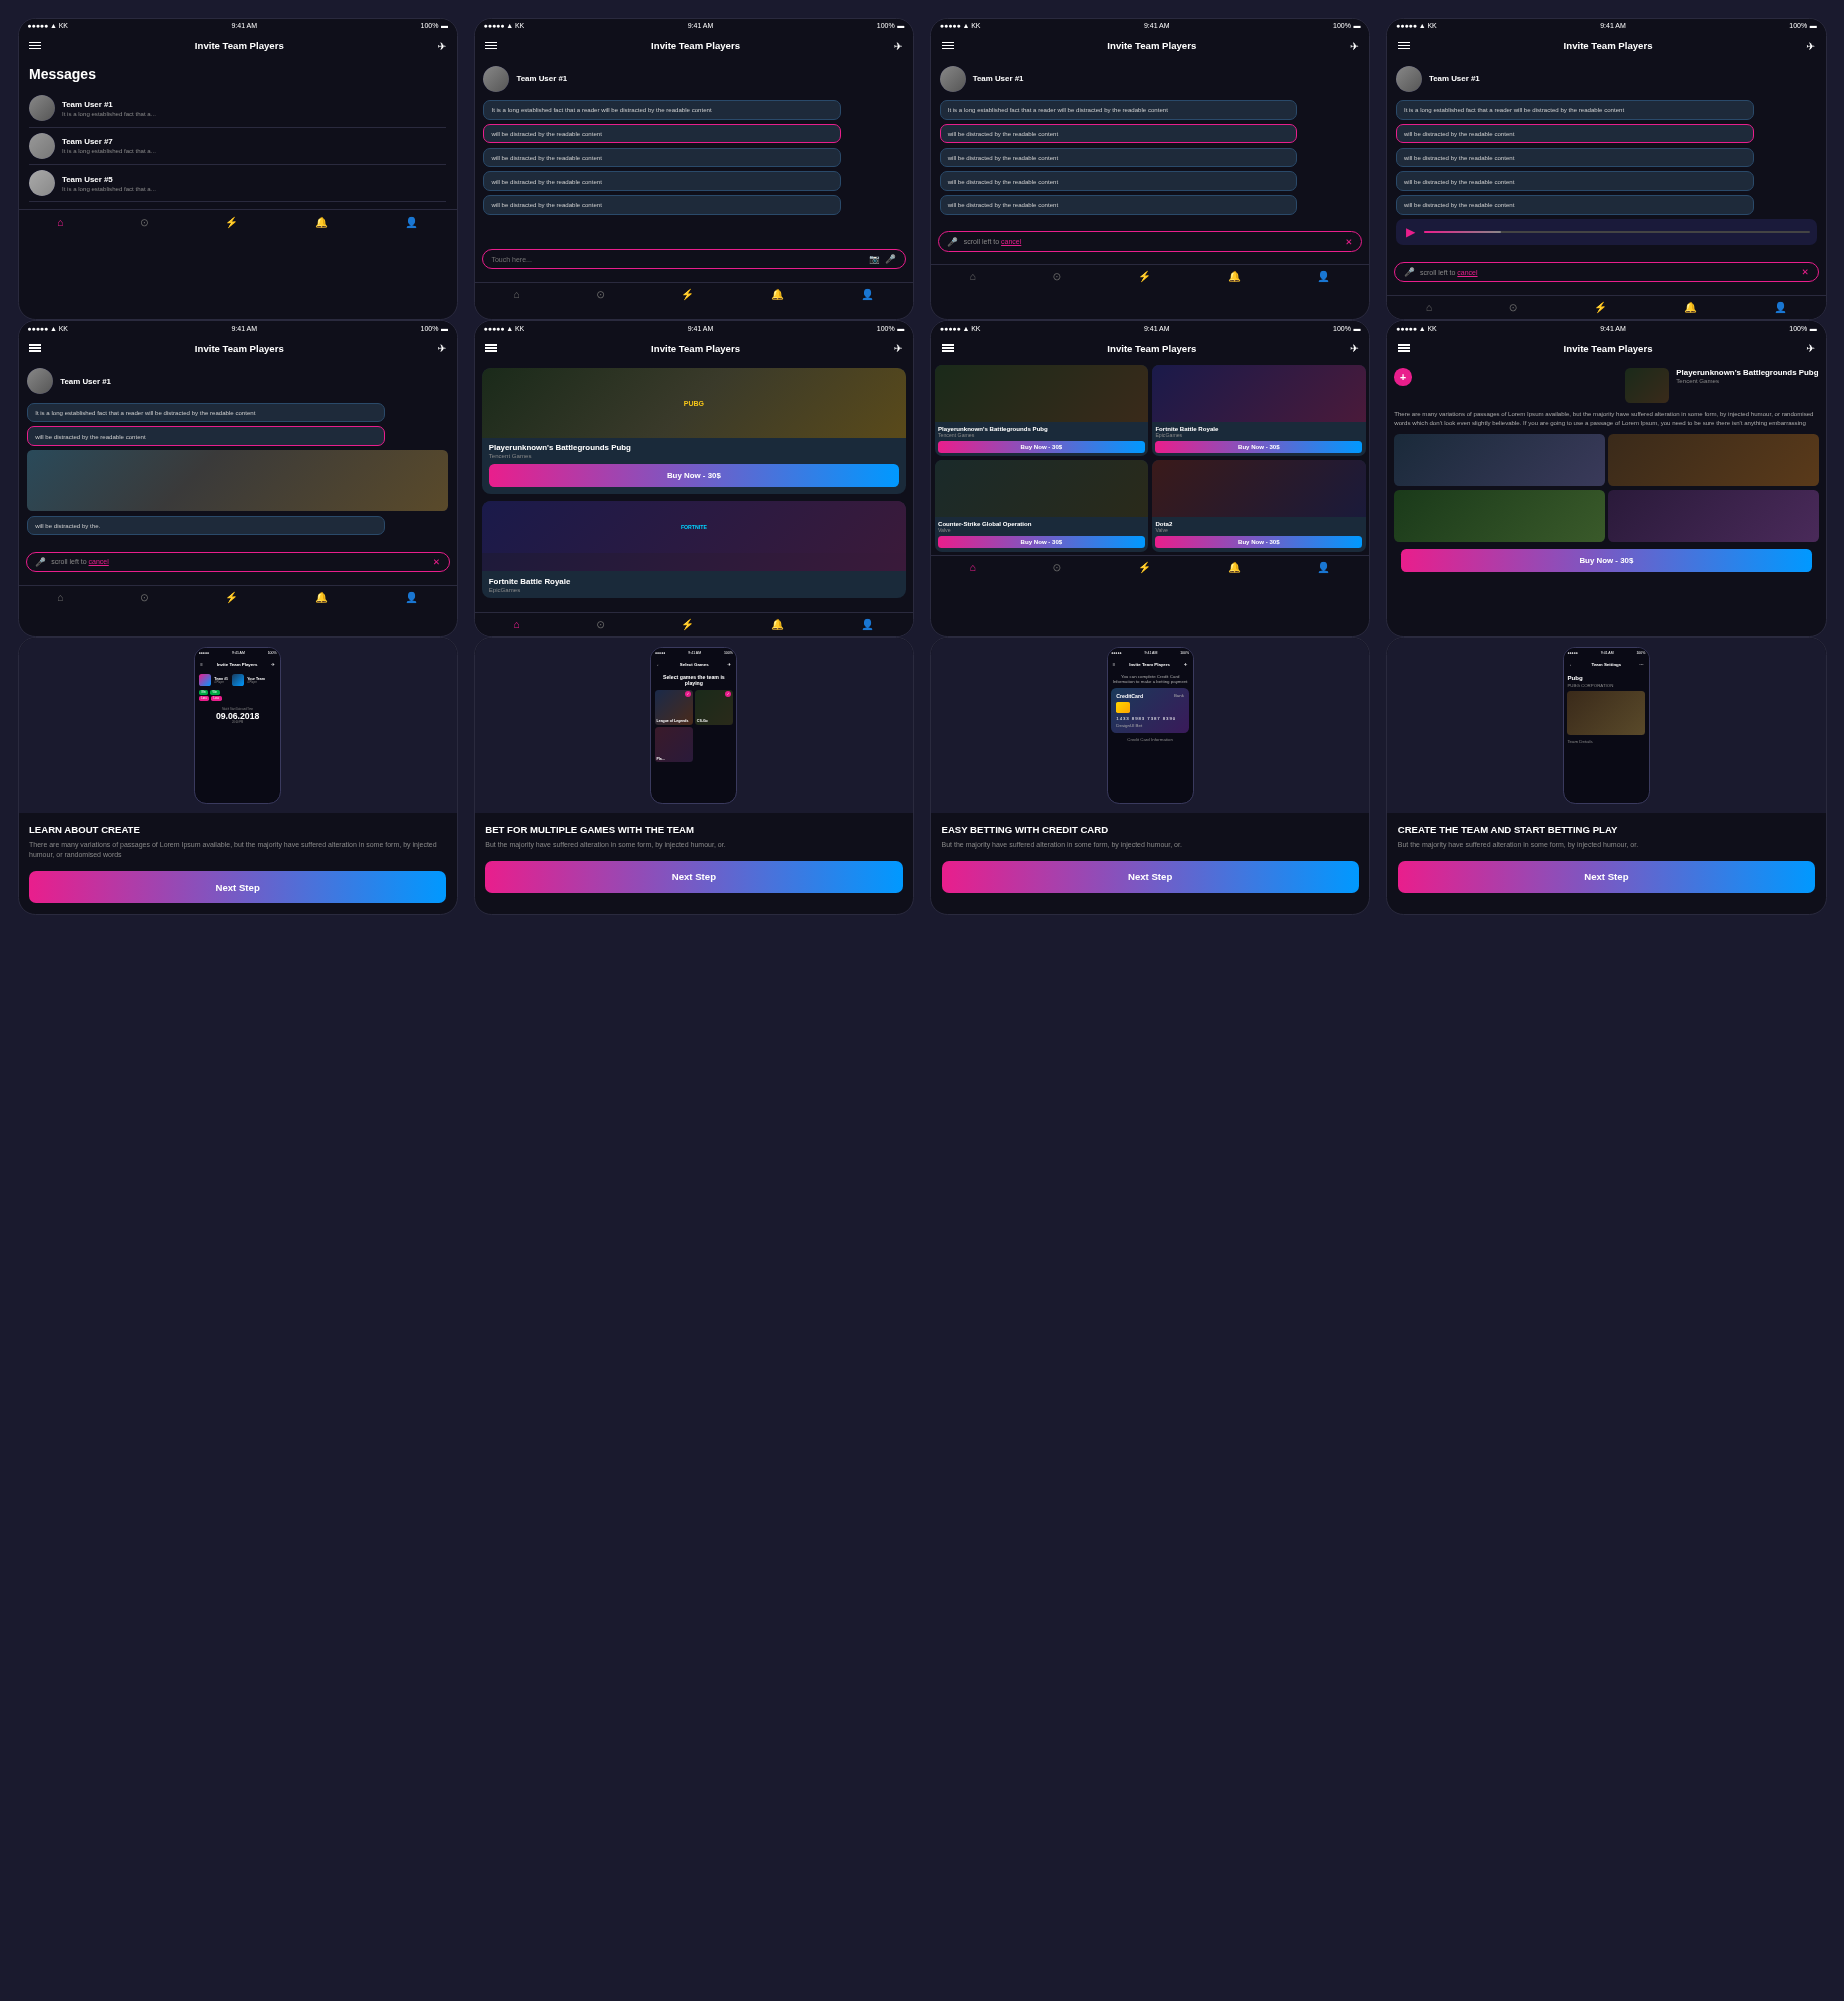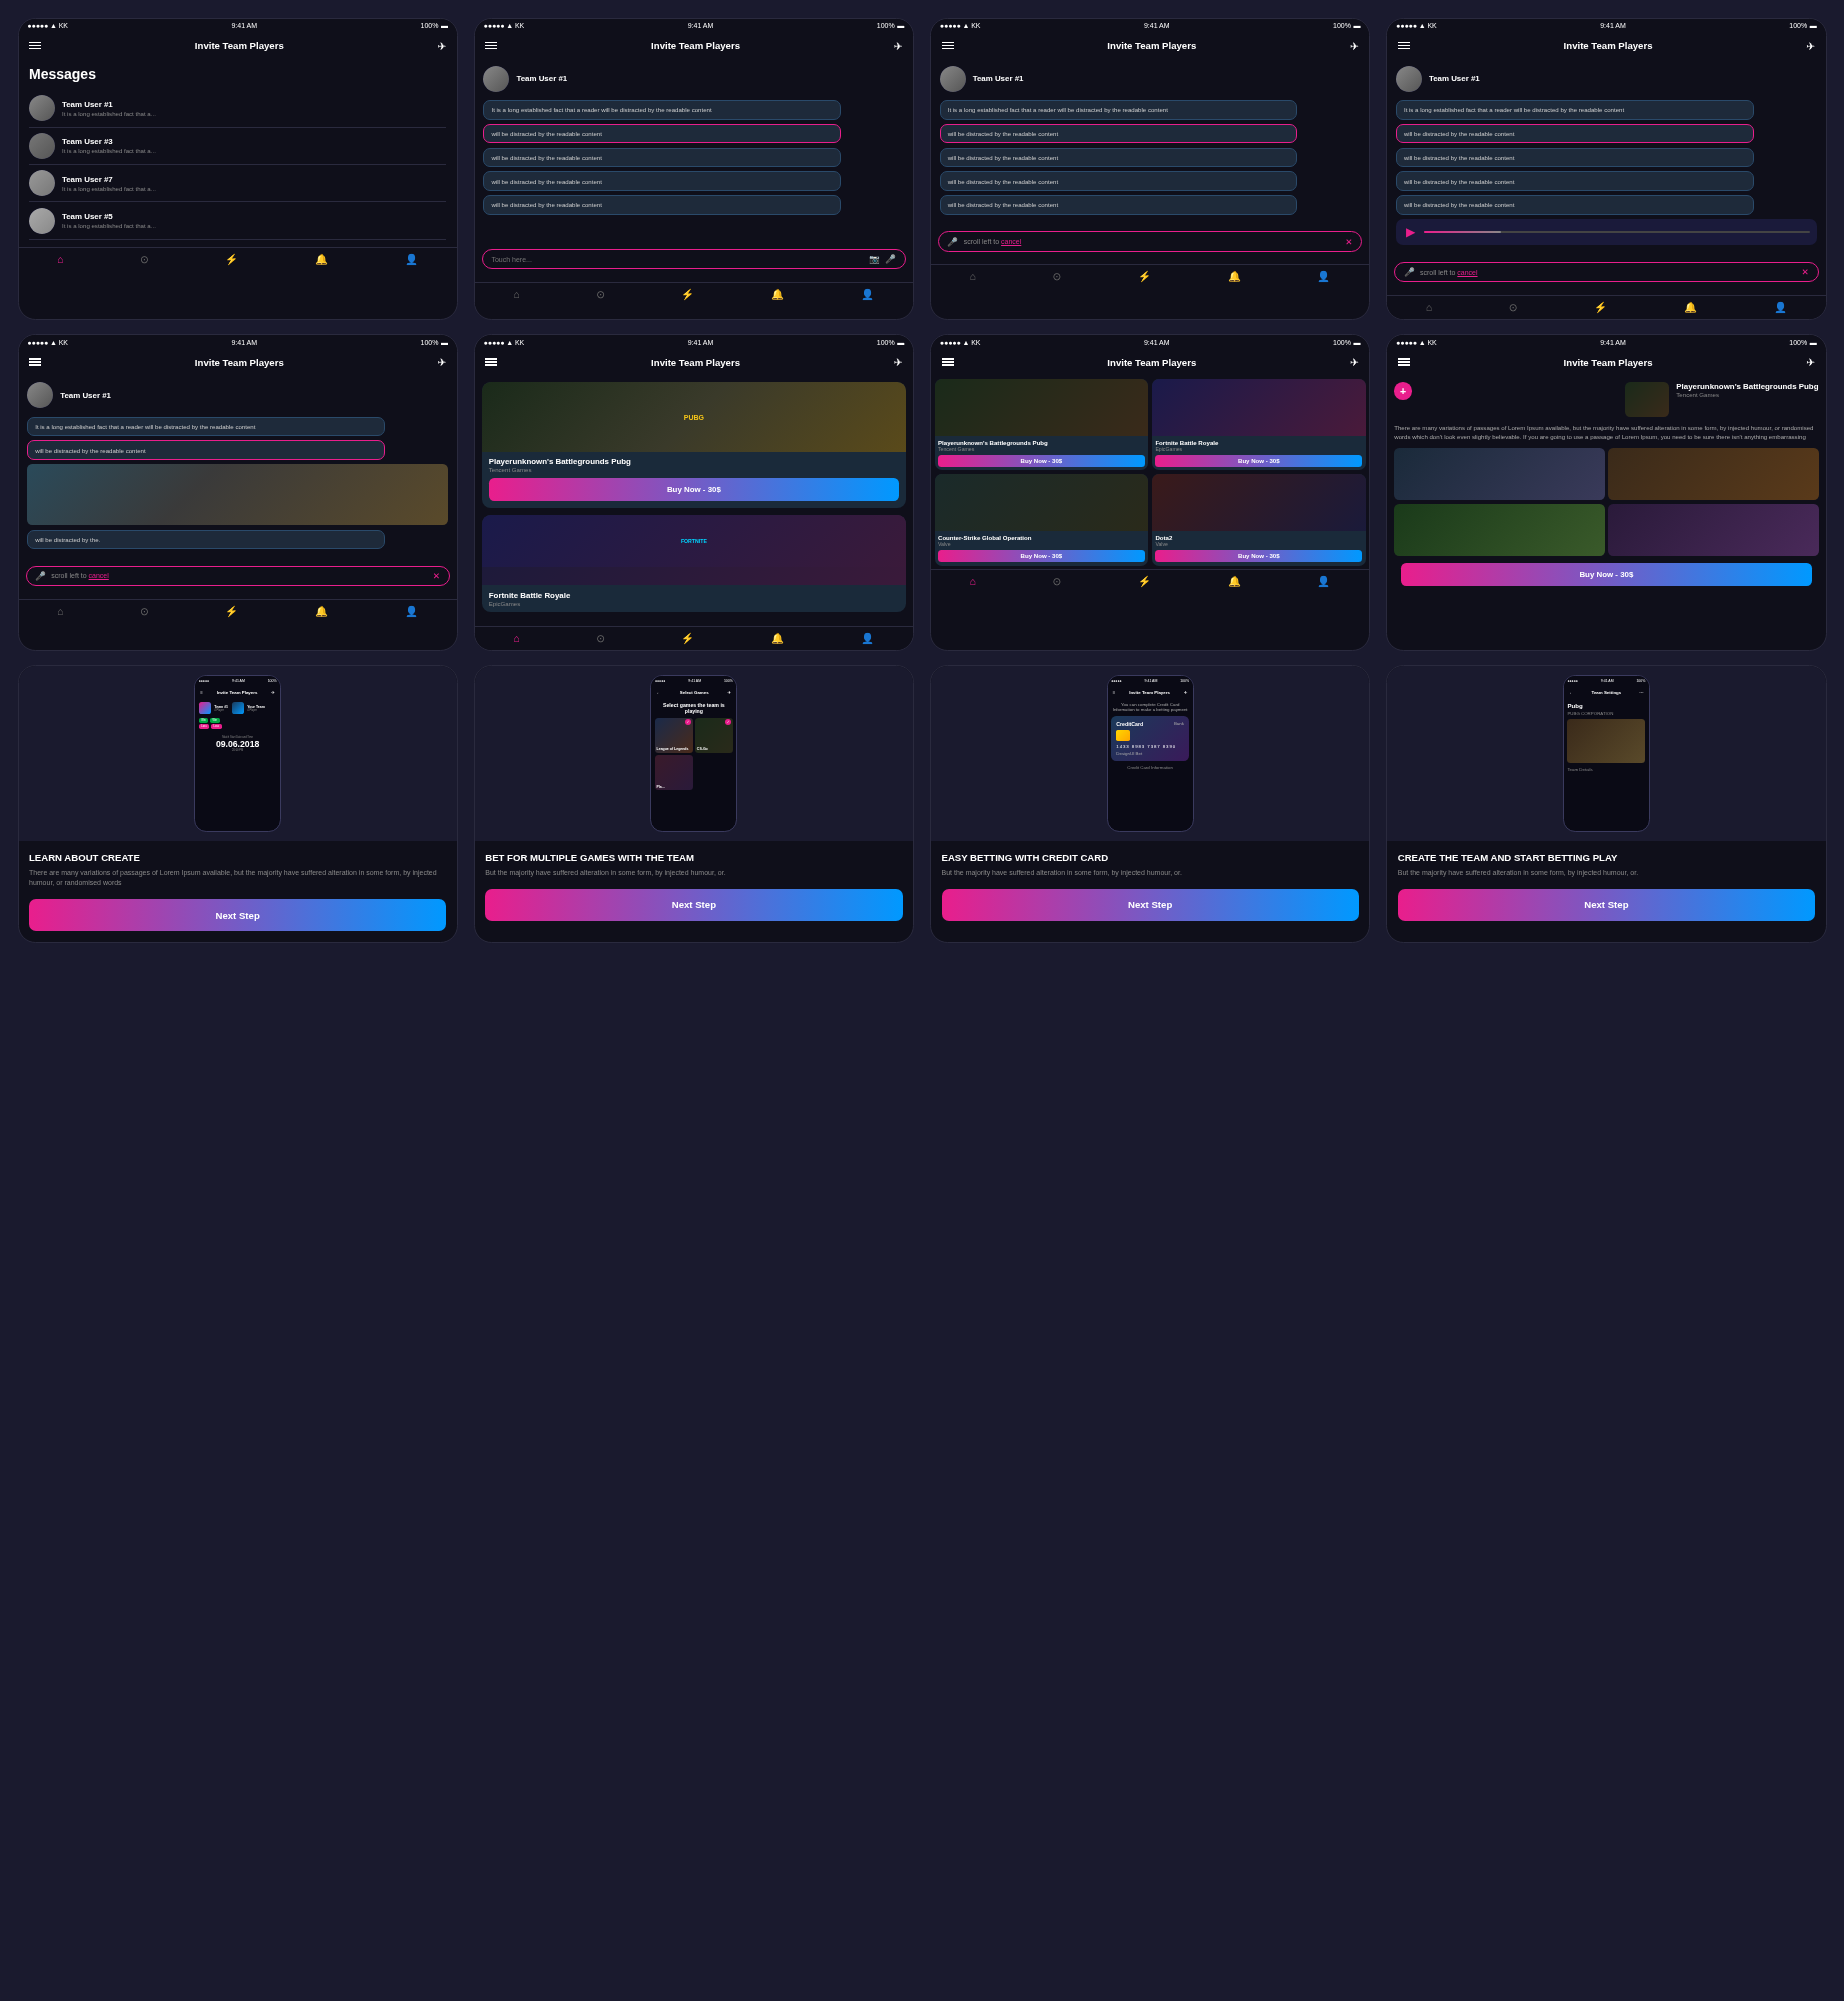--- a/index.html
+++ b/index.html
@@ -336,21 +336,21 @@
       font-weight: 600;
       text-align: center;
       cursor: pointer;
     }
 
     
     .section-row {
       display: grid;
       grid-template-columns: repeat(4, 1fr);
       gap: 16px;
-      margin-bottom: 14px;
+      margin-bottom: 0;
     }
   </style>
 </head>
 <body>
 
 <div class="section-row">
 
   <div class="phone-card">
 
     <div class="status-bar">
@@ -378,29 +378,20 @@
 
     <div class="messages-screen">
       <div class="messages-title">Messages</div>
 
       <div class="user-list-item">
         <div class="avatar">
             <div class="avatar-inner" style="background:linear-gradient(135deg,#888,#555)"></div>
           </div>
         <div class="user-info">
           <div class="user-name">Team User #1</div>
-          <div class="user-preview">It is a long established fact that a...</div>
-        </div>
-      </div>
-      <div class="user-list-item">
-        <div class="avatar">
-            <div class="avatar-inner" style="background:linear-gradient(135deg,#777,#555)"></div>
-          </div>
-        <div class="user-info">
-          <div class="user-name">Team User #3</div>
           <div class="user-preview">It is a long established fact that a...</div>
         </div>
       </div>
       <div class="user-list-item">
         <div class="avatar">
             <div class="avatar-inner" style="background:linear-gradient(135deg,#999,#777)"></div>
           </div>
         <div class="user-info">
           <div class="user-name">Team User #7</div>
           <div class="user-preview">It is a long established fact that a...</div>

